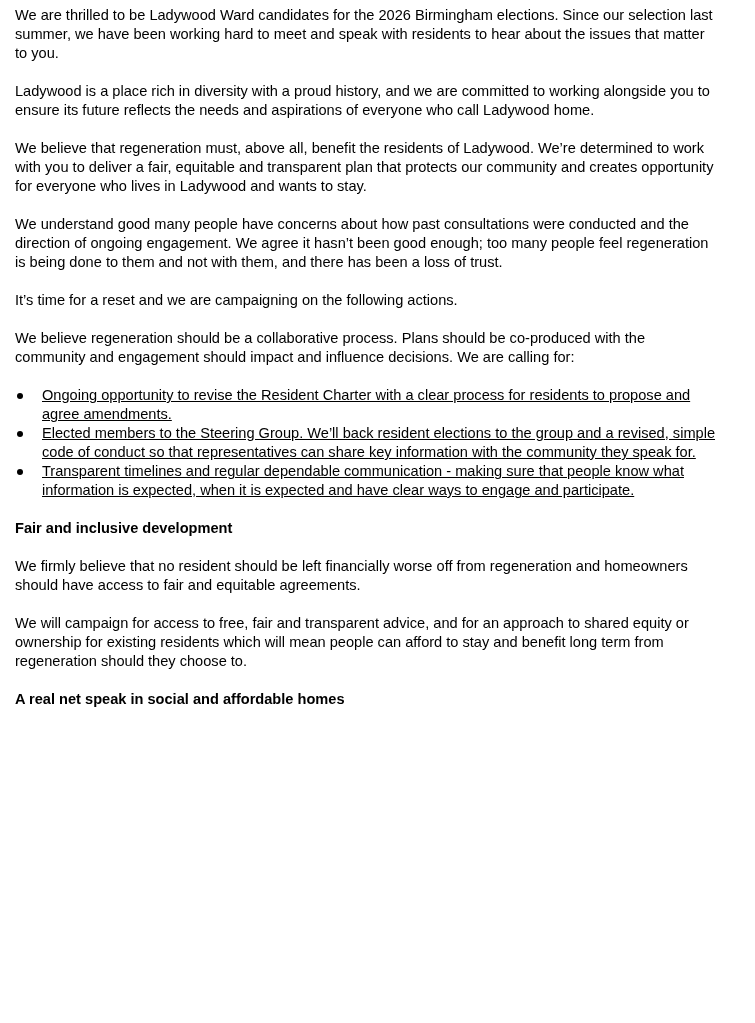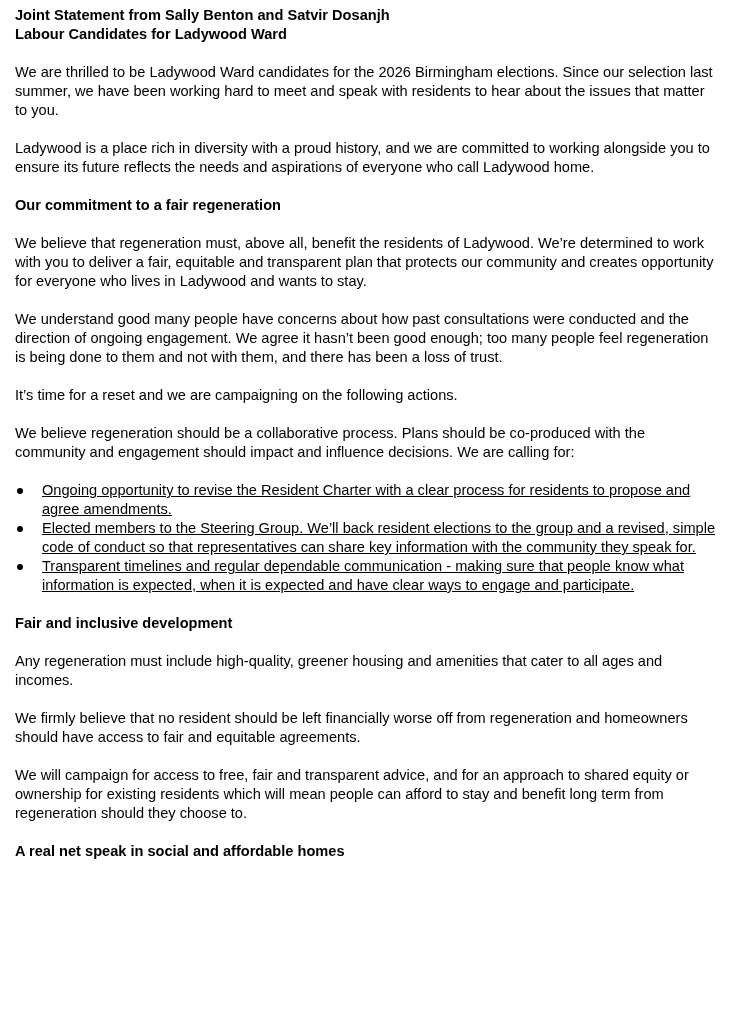--- a/index.html
+++ b/index.html
@@ -26,47 +26,41 @@
     content: "";
     position: absolute; left: 2px; top: 7px;
     width: 6px; height: 6px; border-radius: 50%;
     background: #000;
   }
 </style>
 </head>
 <body>
 
 <div class="doc">
-  <div class="title-block">
-    <div class="title">Joint Statement from Sally Benton and Satvir Dosanjh</div>
-    <div class="title">Labour Candidates for Ladywood Ward</div>
-  </div>
 
   <p>We are thrilled to be Ladywood Ward candidates for the 2026 Birmingham elections. Since our selection last summer, we have been working hard to meet and speak with residents to hear about the issues that matter to you.</p>
   <p>Ladywood is a place rich in diversity with a proud history, and we are committed to working alongside you to ensure its future reflects the needs and aspirations of everyone who call Ladywood home.</p>
 
   <section>
-    <h2>Our commitment to a fair regeneration</h2>
     <p>We believe that regeneration must, above all, benefit the residents of Ladywood. We’re determined to work with you to deliver a fair, equitable and transparent plan that protects our community and creates opportunity for everyone who lives in Ladywood and wants to stay.</p>
     <p>We understand good many people have concerns about how past consultations were conducted and the direction of ongoing engagement. We agree it hasn’t been good enough; too many people feel regeneration is being done to them and not with them, and there has been a loss of trust.</p>
     <p>It’s time for a reset and we are campaigning on the following actions.</p>
   </section>
 
   <section>
     <p>We believe regeneration should be a collaborative process. Plans should be co-produced with the community and engagement should impact and influence decisions. We are calling for:</p>
     <ul class="bullets">
       <li><span class="dot"></span><span>Ongoing opportunity to revise the Resident Charter with a clear process for residents to propose and agree amendments.</span></li>
       <li><span class="dot"></span><span>Elected members to the Steering Group. We’ll back resident elections to the group and a revised, simple code of conduct so that representatives can share key information with the community they speak for.</span></li>
       <li><span class="dot"></span><span>Transparent timelines and regular dependable communication - making sure that people know what information is expected, when it is expected and have clear ways to engage and participate.</span></li>
     </ul>
   </section>
 
   <section>
     <h2>Fair and inclusive development</h2>
-    <p>Any regeneration must include high-quality, greener housing and amenities that cater to all ages and incomes.</p>
     <p>We firmly believe that no resident should be left financially worse off from regeneration and homeowners should have access to fair and equitable agreements.</p>
     <p>We will campaign for access to free, fair and transparent advice, and for an approach to shared equity or ownership for existing residents which will mean people can afford to stay and benefit long term from regeneration should they choose to.</p>
   </section>
 
   <section>
     <h2>A real net speak in social and affordable homes</h2>
   </section>
 </div>
 
 </body></html>

